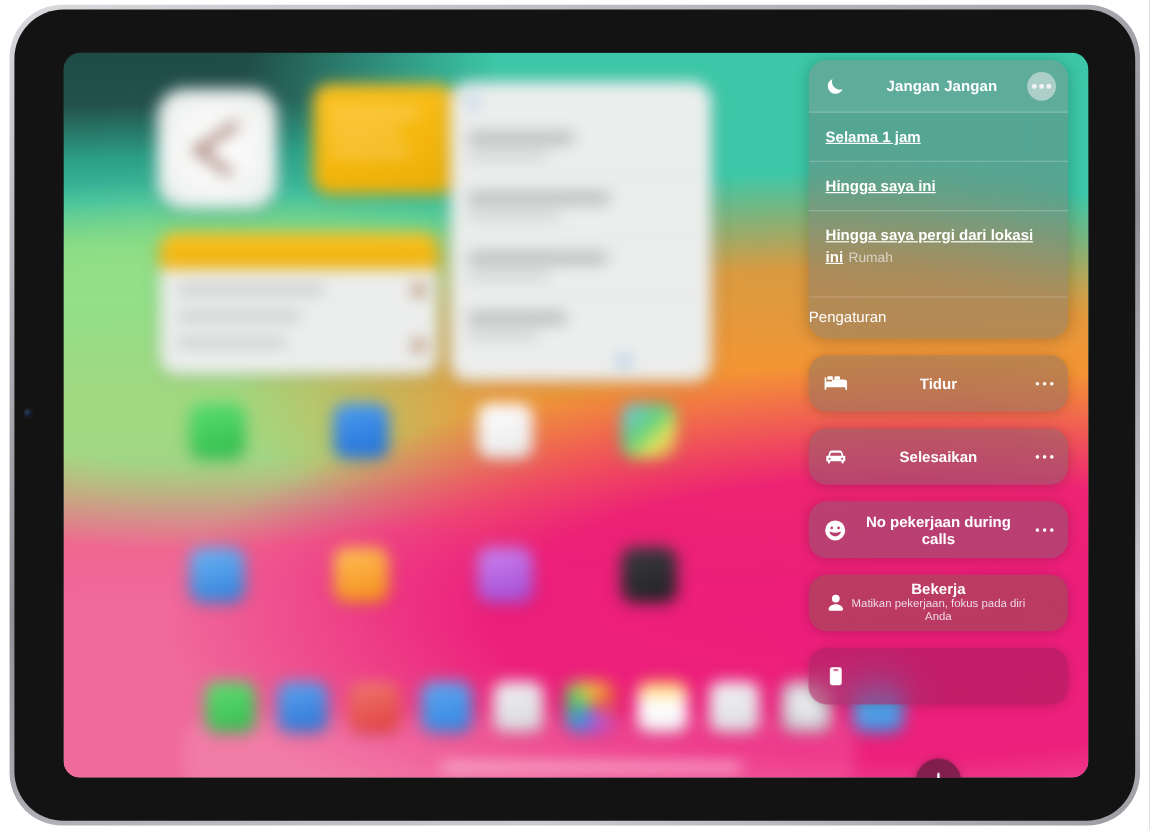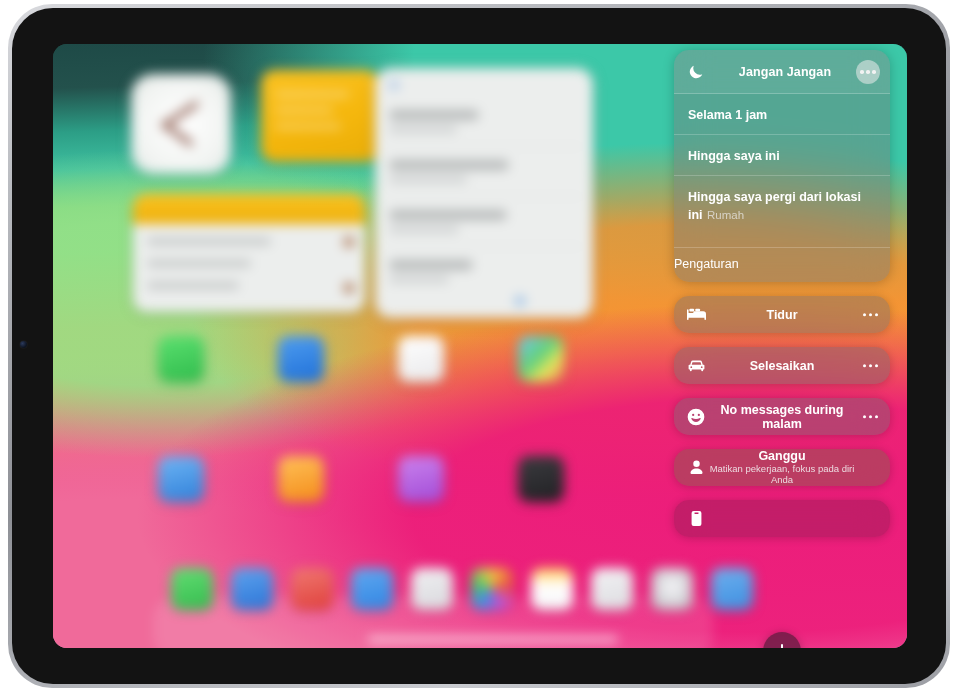--- a/index.html
+++ b/index.html
@@ -206,35 +206,35 @@
     background:rgba(235,235,235,.55);
     display:flex; align-items:center; justify-content:center; gap:2.5px;
   }
   #dnd-more i{ width:3.5px; height:3.5px; border-radius:50%; background:#f2f2f2; display:block; }
 
   .dnd-opt{
     padding:11px 14px 11px 14px;
     border-bottom:.5px solid rgba(255,255,255,.2);
   }
   .dnd-opt .ot{
-    color:#fff; font-size:12.5px; font-weight:600; line-height:1.15;
+    color:#fff; font-size:12.5px; font-weight:600; line-height:1.15;text-decoration:underline;
   }
   .dnd-opt .os{
     color:rgba(235,235,235,.72); font-size:11.5px; line-height:1.25; margin-top:1px;
   }
   #dnd-opt-loc{ padding-bottom:24px; }
   #dnd-settings{
     padding:9px 0 11px 0;
     color:#fff; font-size:12.5px; font-weight:500;
   }
 
   
   .pill{
     position:relative;
-    height:37px;
+    height:47px;
     border-radius:15px;
     margin-bottom:14px;
     display:flex; align-items:center;
     background:rgba(110,110,110,.40);
     backdrop-filter:blur(16px);
     -webkit-backdrop-filter:blur(16px);
     box-shadow:0 1px 10px rgba(0,0,0,.20);
     overflow:hidden;
   }
   .pill-icon{
@@ -425,38 +425,38 @@
         </span>
     </div>
 
     <div class="pill" id="pill-nomessages">
       <span class="pill-icon">
         <svg viewBox="0 0 24 24" width="20" height="20" fill="currentColor">
           <path d="M12 2a10 10 0 1 0 0 20 10 10 0 0 0 0-20zM8.6 8.2a1.35 1.35 0 1 1 0 2.7 1.35 1.35 0 0 1 0-2.7zm6.8 0a1.35 1.35 0 1 1 0 2.7 1.35 1.35 0 0 1 0-2.7zM12 18c-2.6 0-4.8-1.6-5.6-3.9a.6.6 0 0 1 .8-.76 12 12 0 0 0 9.6 0 .6.6 0 0 1 .8.76C16.8 16.4 14.6 18 12 18z"></path>
         </svg>
       </span>
       <span class="pill-text">
-        <span class="pill-title">No messages during malam</span>
+        <span class="pill-title">No pekerjaan during calls</span>
       </span>
       <span class="pill-more">
           <i></i>
           <i></i>
           <i></i>
         </span>
     </div>
 
     <div class="pill" id="pill-pribadi">
       <span class="pill-icon">
         <svg viewBox="0 0 24 24" width="19" height="19" fill="currentColor">
           <circle cx="12" cy="7.3" r="4.1"></circle>
           <path d="M12 13.2c-4.2 0-7.6 2.6-7.6 5.3 0 1 .8 1.6 1.9 1.6h11.4c1.1 0 1.9-.6 1.9-1.6 0-2.7-3.4-5.3-7.6-5.3z"></path>
         </svg>
       </span>
       <span class="pill-text">
-        <span class="pill-title">Ganggu</span>
+        <span class="pill-title">Bekerja</span>
         <span class="pill-sub">Matikan pekerjaan, fokus pada diri Anda</span>
       </span>
     </div>
 
     <div class="pill" id="pill-bekerja">
       <span class="pill-icon">
         <svg viewBox="0 0 24 24" width="19" height="19" fill="currentColor">
           <path d="M8.4 2.4h7.2a2.6 2.6 0 0 1 2.6 2.6v14a2.6 2.6 0 0 1-2.6 2.6H8.4A2.6 2.6 0 0 1 5.8 19V5a2.6 2.6 0 0 1 2.6-2.6zm1.1 2.1v1.1c0 .4.3.7.7.7h3.6c.4 0 .7-.3.7-.7V4.5zM12 9.3a2 2 0 1 1 0 4 2 2 0 0 1 0-4zm0 4.9c2.2 0 3.9 1.2 3.9 2.5 0 .5-.4.8-1 .8H9.1c-.6 0-1-.3-1-.8 0-1.3 1.7-2.5 3.9-2.5z"></path>
         </svg>
       </span>

